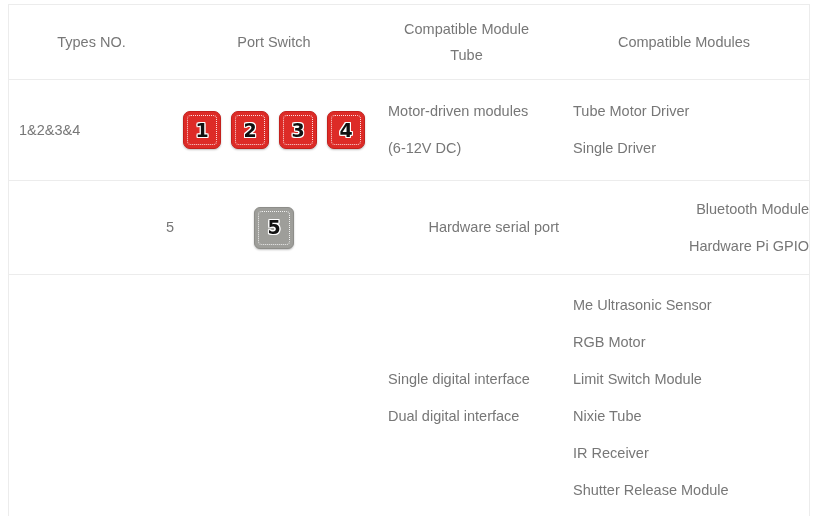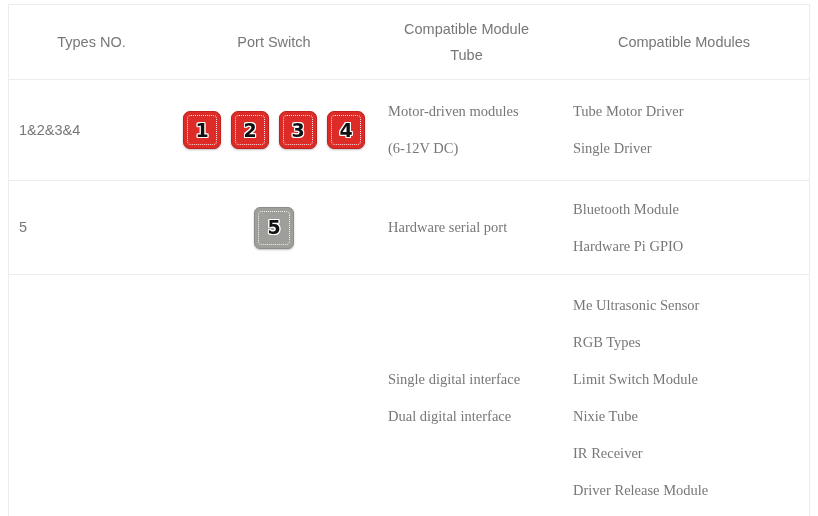--- a/index.html
+++ b/index.html
@@ -70,21 +70,21 @@
   td.col-types {
     padding-left: 14px;
     text-align: left;
   }
   td.col-modules {
     padding-left: 14px;
     text-align: left;
   }
 
   tr.row-1 td { height: 100px; }
-  tr.row-2 td { height: 93px; }
+  tr.row-2 td { height: 93px; text-align: right; }
   tr.row-3 td { height: 245px; }
 
   .txt-line { display: block; }
 
   
   .badge-row {
     display: flex;
     justify-content: center;
     align-items: center;
     gap: 10px;
@@ -140,21 +140,20 @@
       1px 0 0 #ffffff, -1px 0 0 #ffffff,
       0 1px 0 #ffffff, 0 -1px 0 #ffffff,
       1px 1px 0 #ffffff, -1px -1px 0 #ffffff,
       1px -1px 0 #ffffff, -1px 1px 0 #ffffff;
   }
 
   .cell-stack {
     display: flex;
     flex-direction: column;
     justify-content: center;
-    font-family: Liberation Serif, serif;
   }
   .cell-stack .txt-line { line-height: 37px; }
 
   td.col-types .cell-stack,
   td.col-modules .cell-stack { width: 100%; }
 </style>
 </head>
 <body>
 
 <div class="table-wrap">
@@ -251,24 +250,24 @@
         </td>
         <td class="col-types">
           <div class="cell-stack">
             <span class="txt-line">Single digital interface</span>
             <span class="txt-line">Dual digital interface</span>
           </div>
         </td>
         <td class="col-modules">
           <div class="cell-stack">
             <span class="txt-line">Me Ultrasonic Sensor</span>
-            <span class="txt-line">RGB Types</span>
+            <span class="txt-line">RGB Motor</span>
             <span class="txt-line">Limit Switch Module</span>
             <span class="txt-line">Nixie Tube</span>
             <span class="txt-line">IR Receiver</span>
-            <span class="txt-line">Driver Release Module</span>
+            <span class="txt-line">Shutter Release Module</span>
           </div>
         </td>
       </tr>
 
     </tbody>
   </table>
 </div>
 
 </body></html>

